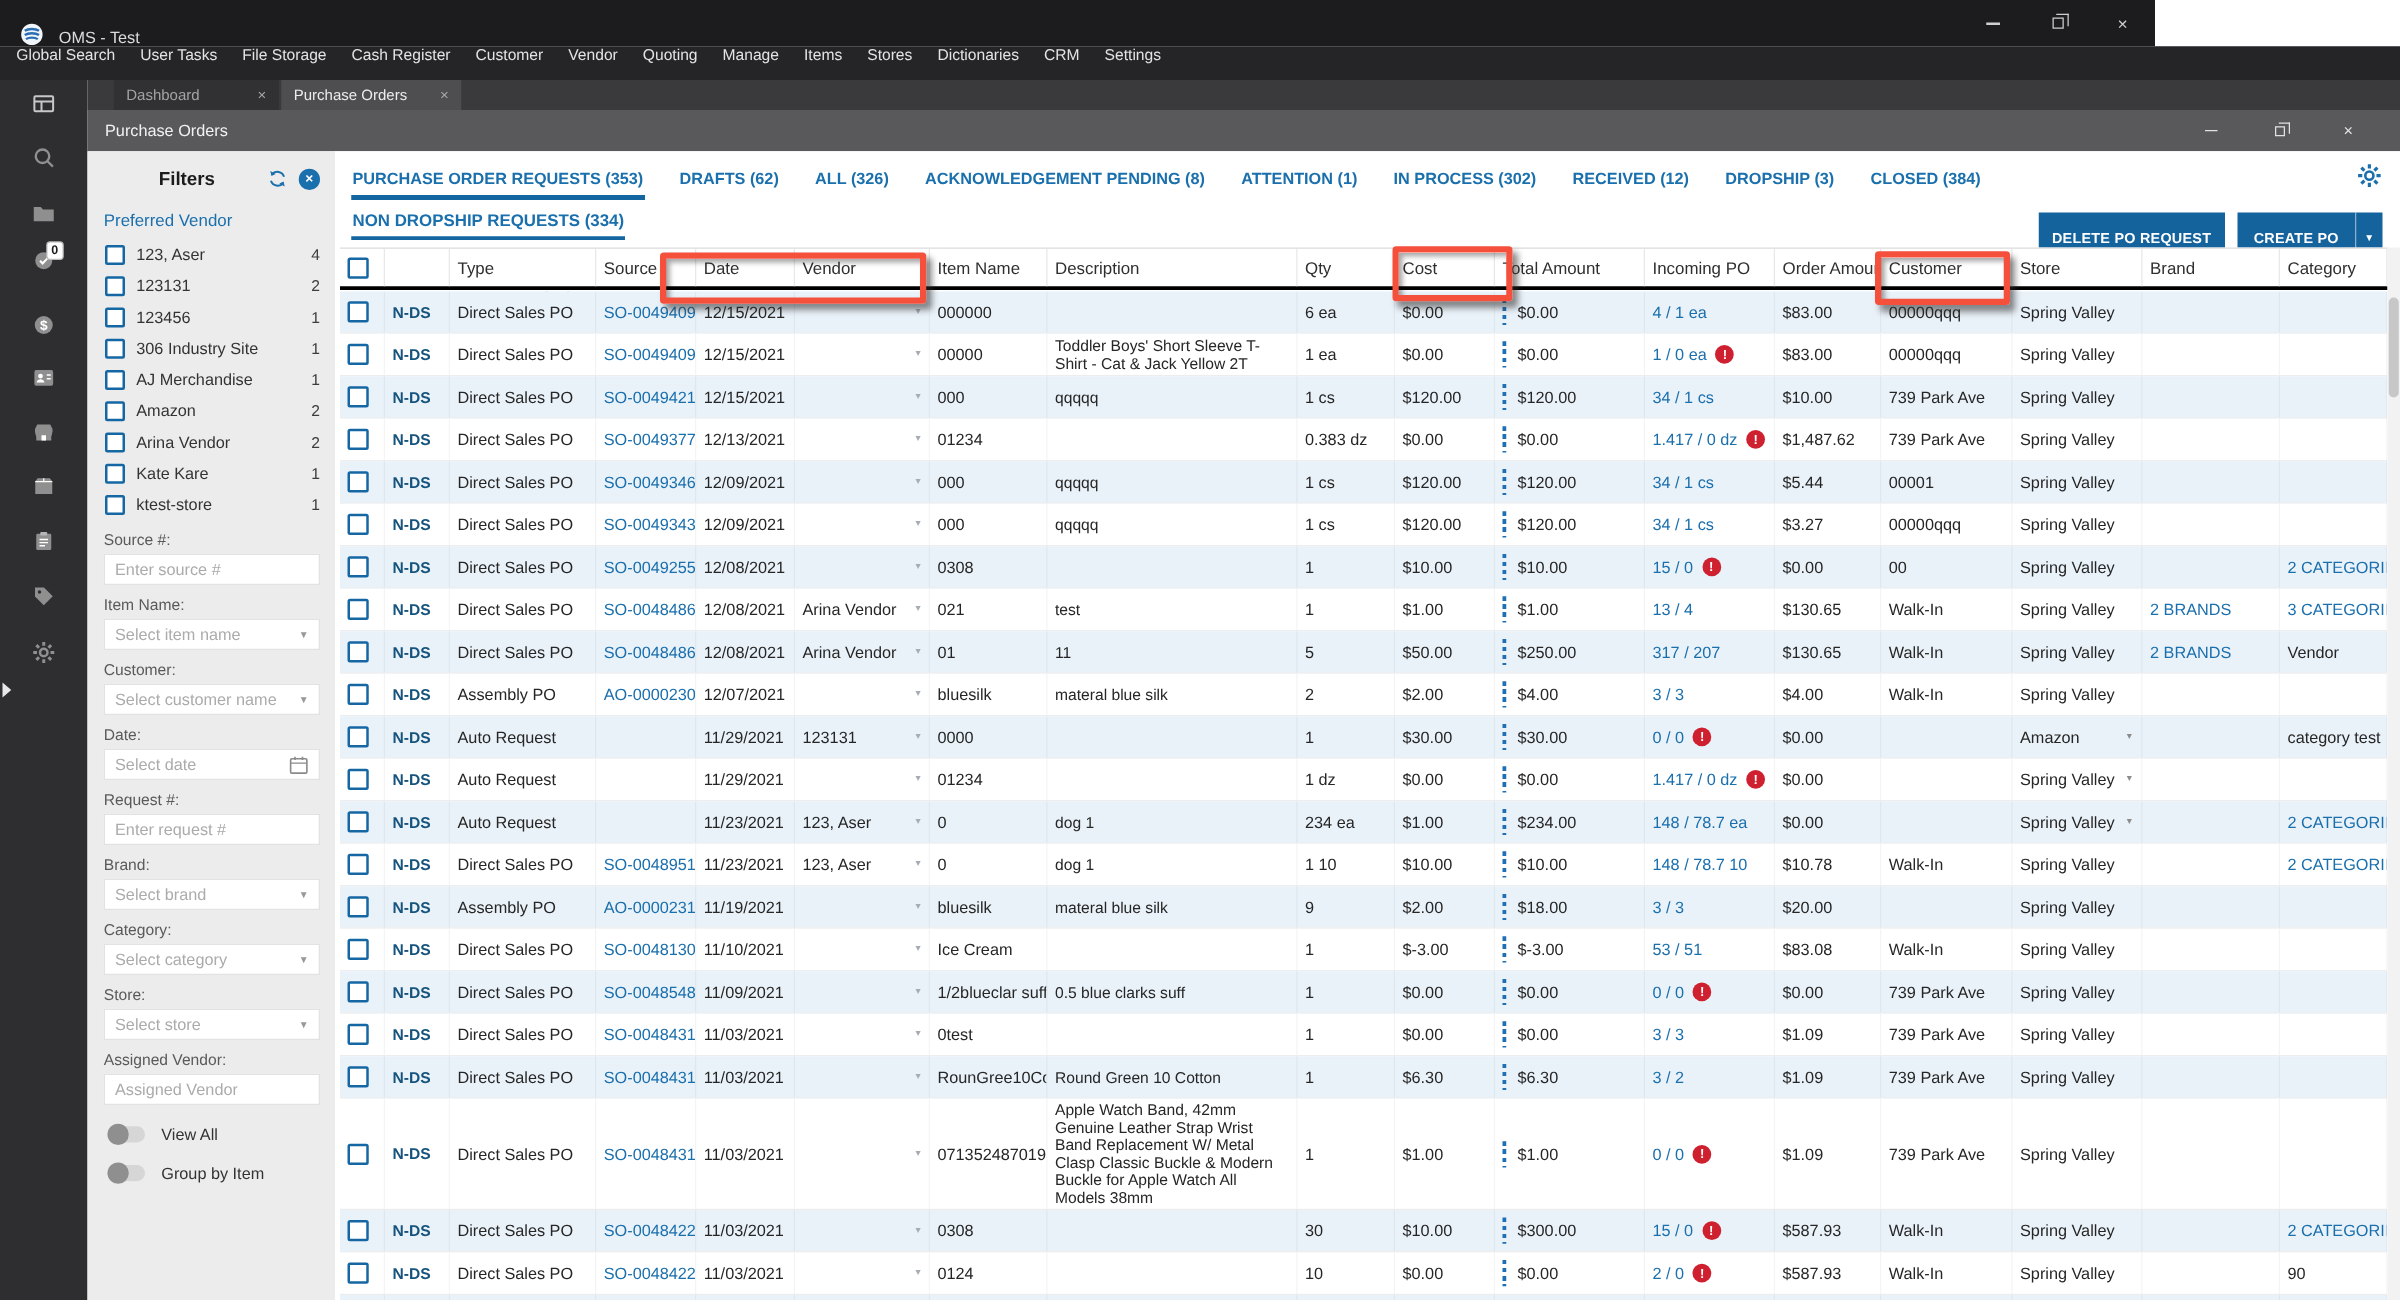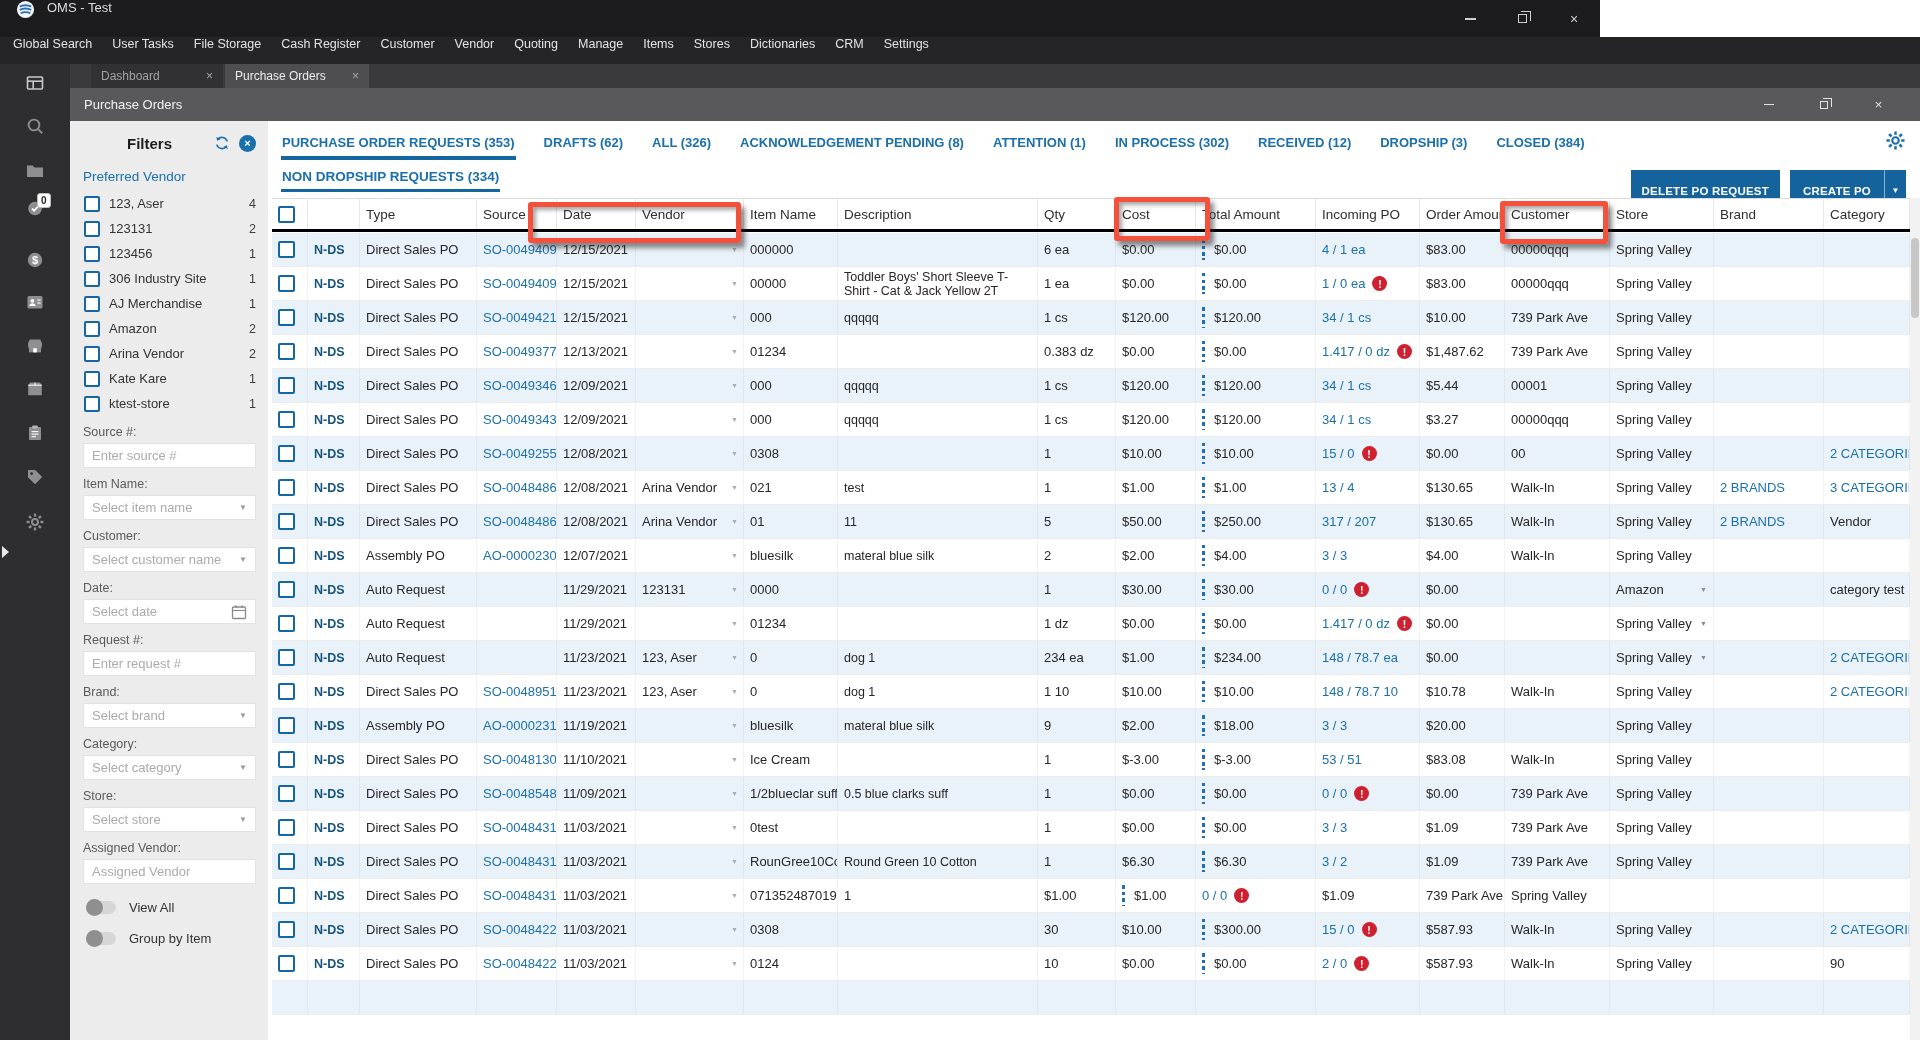--- a/index.html
+++ b/index.html
@@ -1,20 +1,20 @@
 <!DOCTYPE html>
 <html><head>
 <meta charset="utf-8">
 <style>
   * { margin:0; padding:0; box-sizing:border-box; }
   body { font-family:"Liberation Sans", sans-serif; background:#000; }
   .screen { position:relative; width:1920px; height:1040px; overflow:hidden; background:#fff; }
 
   
-  .titlebar { position:absolute; left:0; top:0; width:1600px; height:37px; background:#1c1c1e; display:flex; align-items:flex-start; }
+  .titlebar { position:absolute; left:0; top:0; width:1724px; height:37px; background:#1c1c1e; display:flex; align-items:flex-end; }
   .applogo { margin-left:16px; width:19px; height:19px; }
   .apptitle { margin-left:12px; color:#dcdcdc; font-size:13px; }
   .winbtns { position:absolute; right:0; top:0; height:37px; display:flex; }
   .wbtn { width:52px; height:37px; display:flex; align-items:center; justify-content:center; }
   .glyph-min { width:11px; height:2px; background:#cfcfcf; }
   .glyph-restore { position:relative; width:9px; height:9px; border:1.4px solid #cfcfcf; }
   .glyph-restore::before { content:''; position:absolute; left:2px; top:-4px; width:9px; height:9px; border:1.4px solid #cfcfcf; border-left:none; border-bottom:none; }
   .glyph-close { color:#cfcfcf; font-size:14px; line-height:1; }
 
   
@@ -1446,20 +1446,23 @@
             <div class="cell">
               <span class="nowrap">11/03/2021</span>
             </div>
             <div class="cell">
               <span class="vdd">▼</span>
             </div>
             <div class="cell">
               <span class="nowrap">0713524870195</span>
             </div>
             <div class="cell">
+              <span class="desc">Apple Watch Band, 42mm Genuine Leather Strap Wrist Band Replacement W/ Metal Clasp Classic Buckle &amp; Modern Buckle for Apple Watch All Models 38mm</span>
+            </div>
+            <div class="cell">
               <span class="nowrap">1</span>
             </div>
             <div class="cell">
               <span class="nowrap">$1.00</span>
             </div>
             <div class="cell">
               <span class="dots"></span>
               <span class="nowrap">$1.00</span>
             </div>
             <div class="cell">

